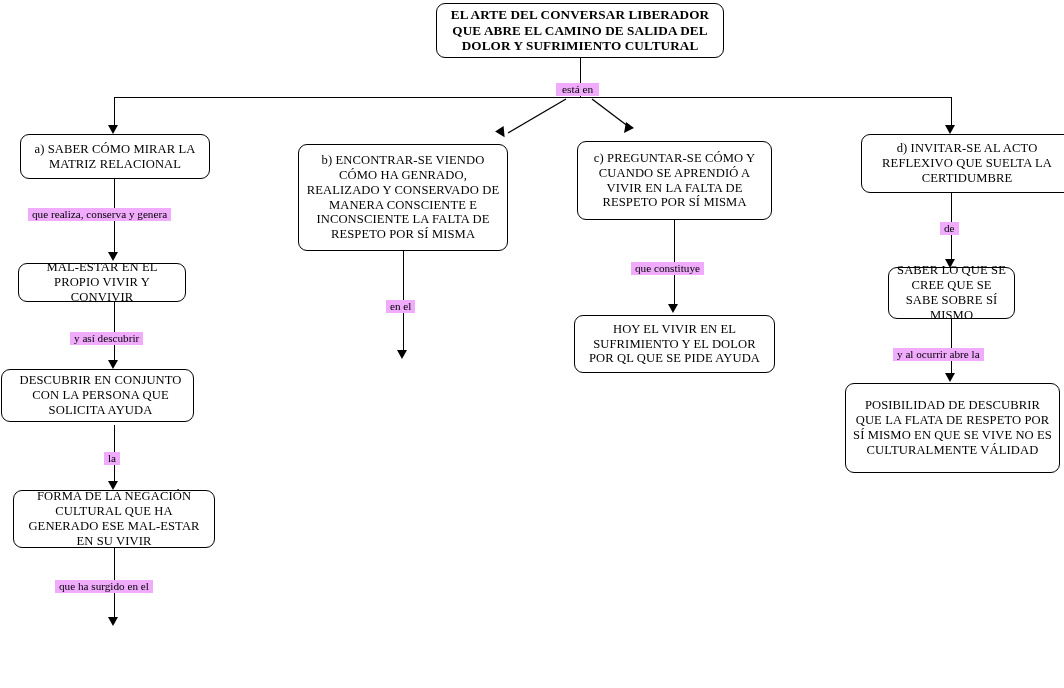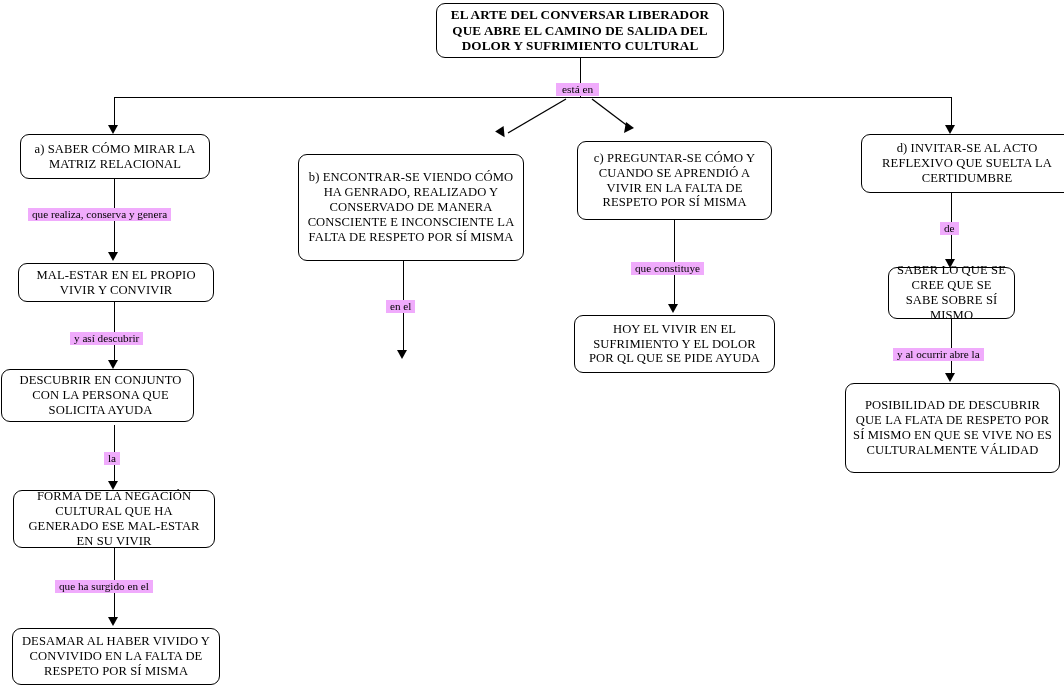--- a/index.html
+++ b/index.html
@@ -126,21 +126,21 @@
   <div class="arrow-rot" style="left:622px; top:124px; transform:rotate(37deg);"></div>
 
   <div class="node" style="left:20px; top:134px; width:190px; height:45px;">
     <span class="txt">a) SABER CÓMO MIRAR LA MATRIZ RELACIONAL</span>
   </div>
 
   <div class="vline" style="left:114px; top:179px; height:76px;"></div>
   <div class="arrow-down" style="left:108px; top:252px;"></div>
   <div class="elabel" style="left:28px; top:208px;">que realiza, conserva y genera</div>
 
-  <div class="node" style="left:18px; top:263px; width:196px; height:39px;font-family:Liberation Serif, serif;">
+  <div class="node" style="left:18px; top:263px; width:168px; height:39px;font-family:Liberation Serif, serif;">
     <span class="txt">MAL-ESTAR EN EL PROPIO VIVIR Y CONVIVIR</span>
   </div>
 
   <div class="vline" style="left:114px; top:302px; height:62px;"></div>
   <div class="arrow-down" style="left:108px; top:360px;"></div>
   <div class="elabel" style="left:70px; top:332px;">y así descubrir</div>
 
   <div class="node" style="left:1px; top:369px; width:193px; height:53px;padding-left:12px;">
     <span class="txt">DESCUBRIR EN CONJUNTO CON LA PERSONA QUE SOLICITA AYUDA</span>
   </div>
@@ -150,25 +150,22 @@
   <div class="elabel" style="left:104px; top:452px;">la</div>
 
   <div class="node" style="left:13px; top:490px; width:202px; height:58px;">
     <span class="txt">FORMA DE LA NEGACIÓN CULTURAL QUE HA GENERADO ESE MAL-ESTAR EN SU VIVIR</span>
   </div>
 
   <div class="vline" style="left:114px; top:548px; height:72px;"></div>
   <div class="arrow-down" style="left:108px; top:617px;"></div>
   <div class="elabel" style="left:55px; top:580px;">que ha surgido en el</div>
 
-  <div class="node" style="left:12px; top:628px; width:208px; height:57px;">
-    <span class="txt">DESAMAR AL HABER VIVIDO Y CONVIVIDO EN LA FALTA DE RESPETO POR SÍ MISMA</span>
-  </div>
-
-  <div class="node" style="left:298px; top:154px; width:226px; height:107px;text-align:center;">
+
+  <div class="node" style="left:298px; top:144px; width:210px; height:107px;text-align:center;">
     <span class="txt">b) ENCONTRAR-SE VIENDO CÓMO HA GENRADO, REALIZADO Y CONSERVADO DE MANERA CONSCIENTE E INCONSCIENTE LA FALTA DE RESPETO POR SÍ MISMA</span>
   </div>
 
   <div class="vline" style="left:403px; top:249px; height:105px;"></div>
   <div class="arrow-down" style="left:397px; top:350px;"></div>
   <div class="elabel" style="left:386px; top:300px;">en el</div>
 
 
   <div class="node" style="left:577px; top:141px; width:195px; height:79px;">
     <span class="txt">c) PREGUNTAR-SE CÓMO Y CUANDO SE APRENDIÓ A VIVIR EN LA FALTA DE RESPETO POR SÍ MISMA</span>

